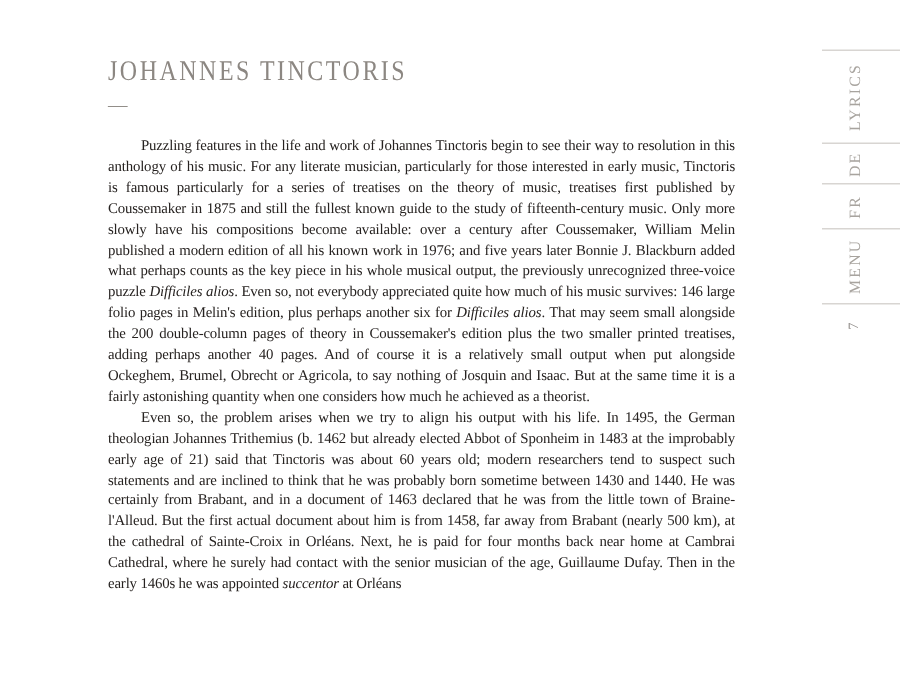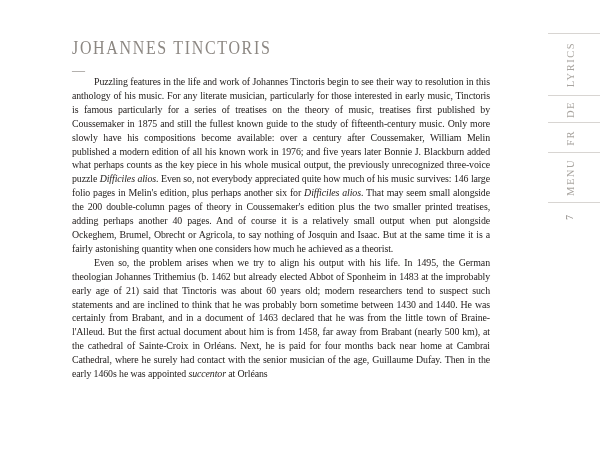--- a/index.html
+++ b/index.html
@@ -37,21 +37,21 @@
     white-space: nowrap;
   }
   .title-rule {
     display: block;
     color: #8c8782;
     font-size: 13px;
     line-height: 10px;
     margin-top: 5px;
   }
   .article-body {
-    margin-top: 0;
+    margin-top: 16px;
     color: #262220;
     font-size: 9.9px;
     line-height: 13.9px;
     letter-spacing: -0.1px;
     text-align: justify;
   }
   .body-para {
     margin: 0;
     text-indent: 22px;
   }

